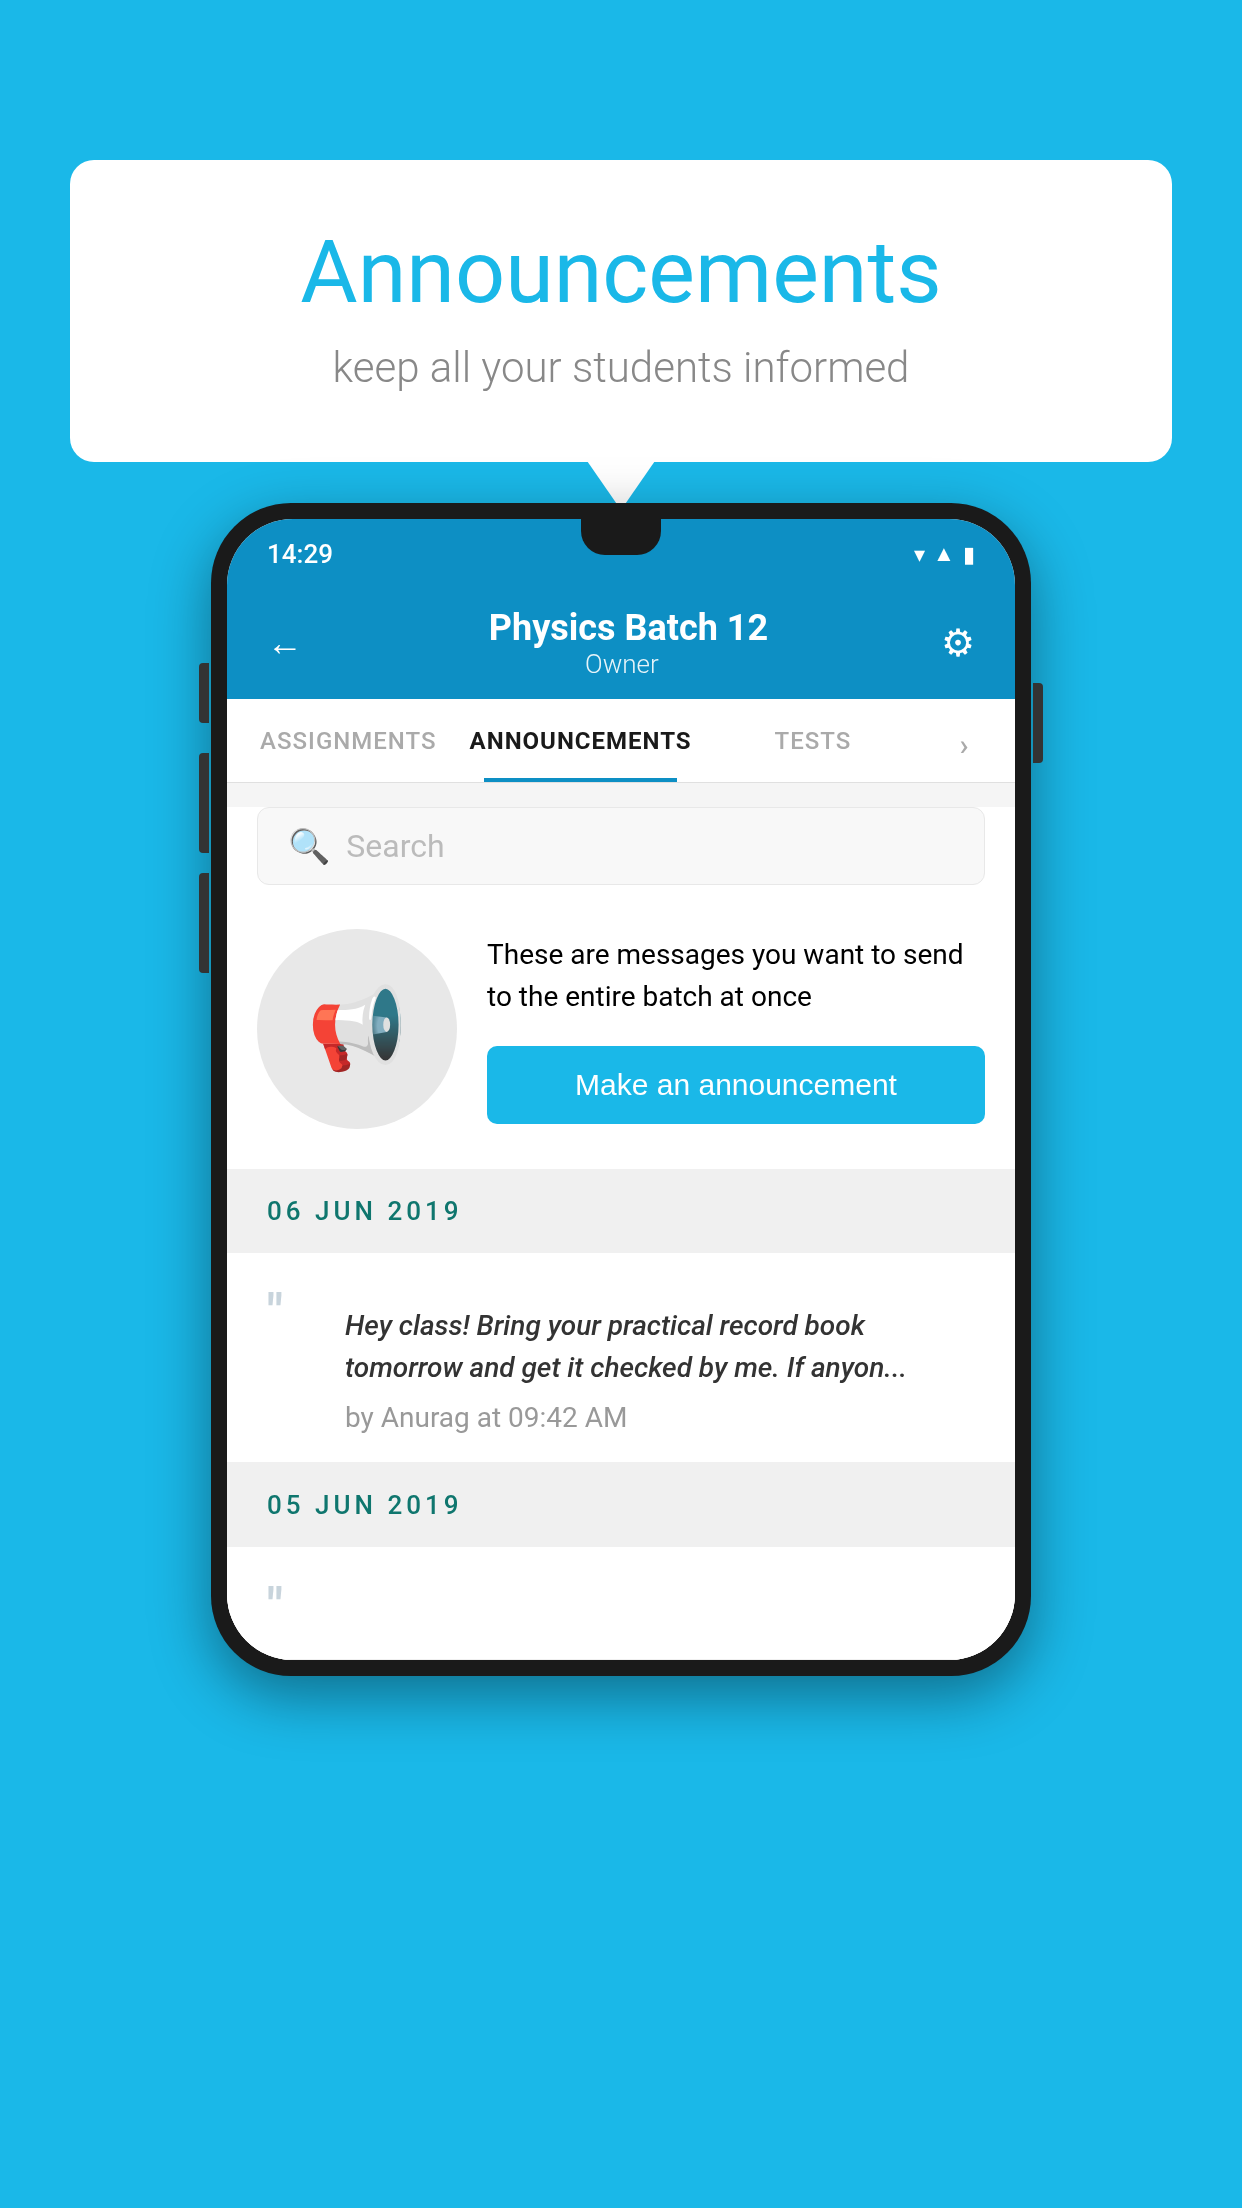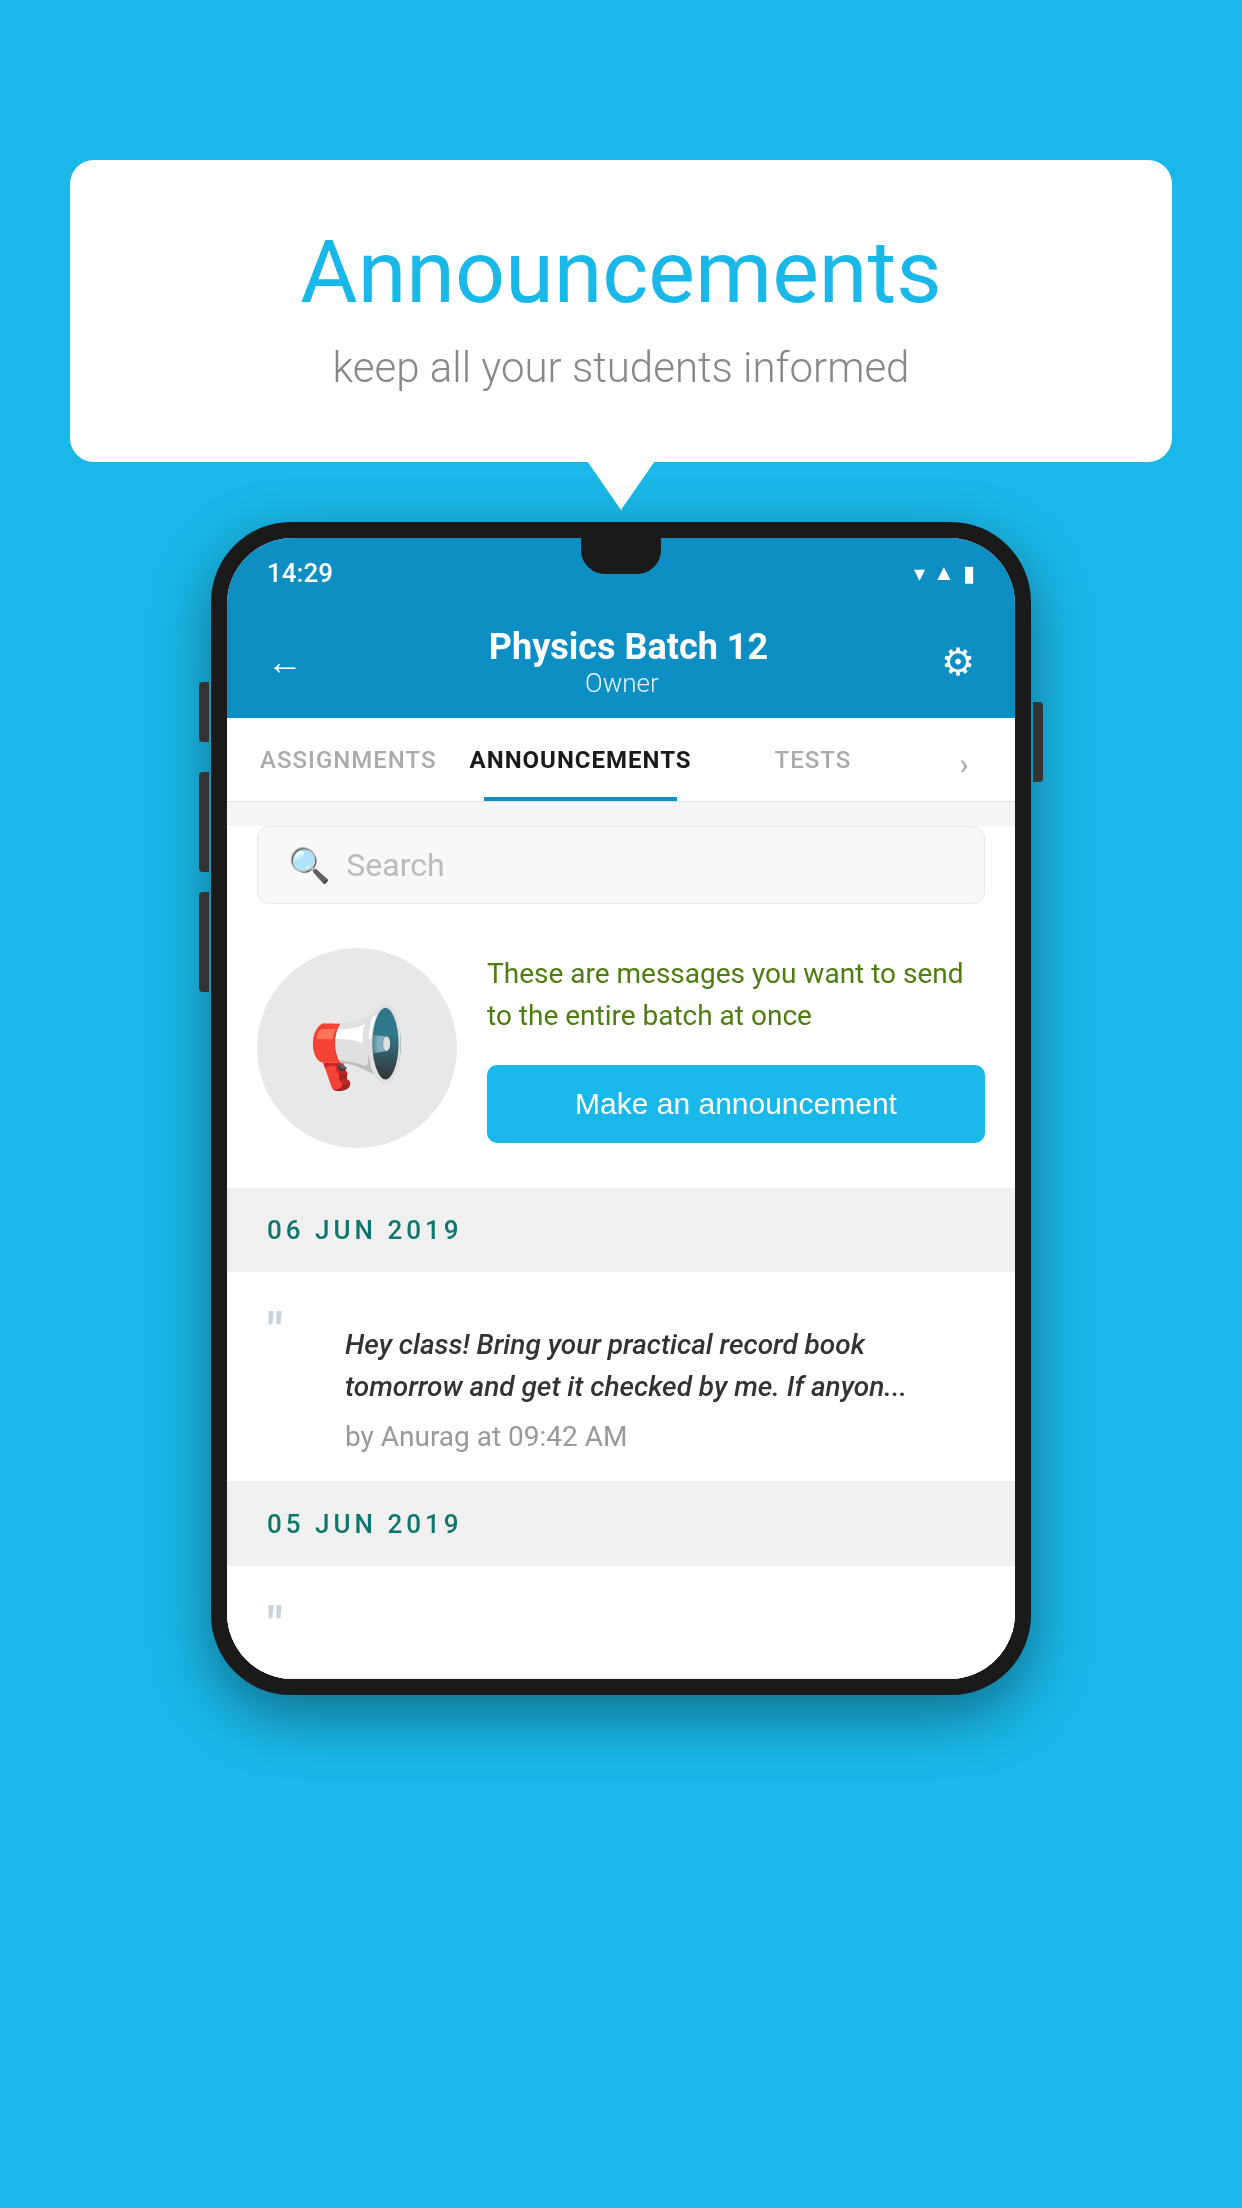--- a/index.html
+++ b/index.html
@@ -51,21 +51,21 @@
 
     .bubble-subtitle {
       font-size: 42px;
       color: #888;
       font-weight: 300;
     }
 
     
     .phone-wrapper {
       position: absolute;
-      top: 522px;
+      top: 503px;
       left: 50%;
       transform: translateX(-50%);
       width: 820px;
     }
 
     .phone-outer {
       background: #1a1a1a;
       border-radius: 80px;
       padding: 16px;
       position: relative;
@@ -244,21 +244,21 @@
       font-size: 80px;
       color: #6a7b8c;
     }
 
     .intro-right {
       flex: 1;
     }
 
     .intro-text {
       font-size: 28px;
-      color: #4d7c0f;
+      color: #000000;
       line-height: 1.5;
       margin-bottom: 28px;
     }
 
     .make-announcement-btn {
       background: #1ab8e8;
       color: white;
       border: none;
       border-radius: 10px;
       padding: 22px 36px;

